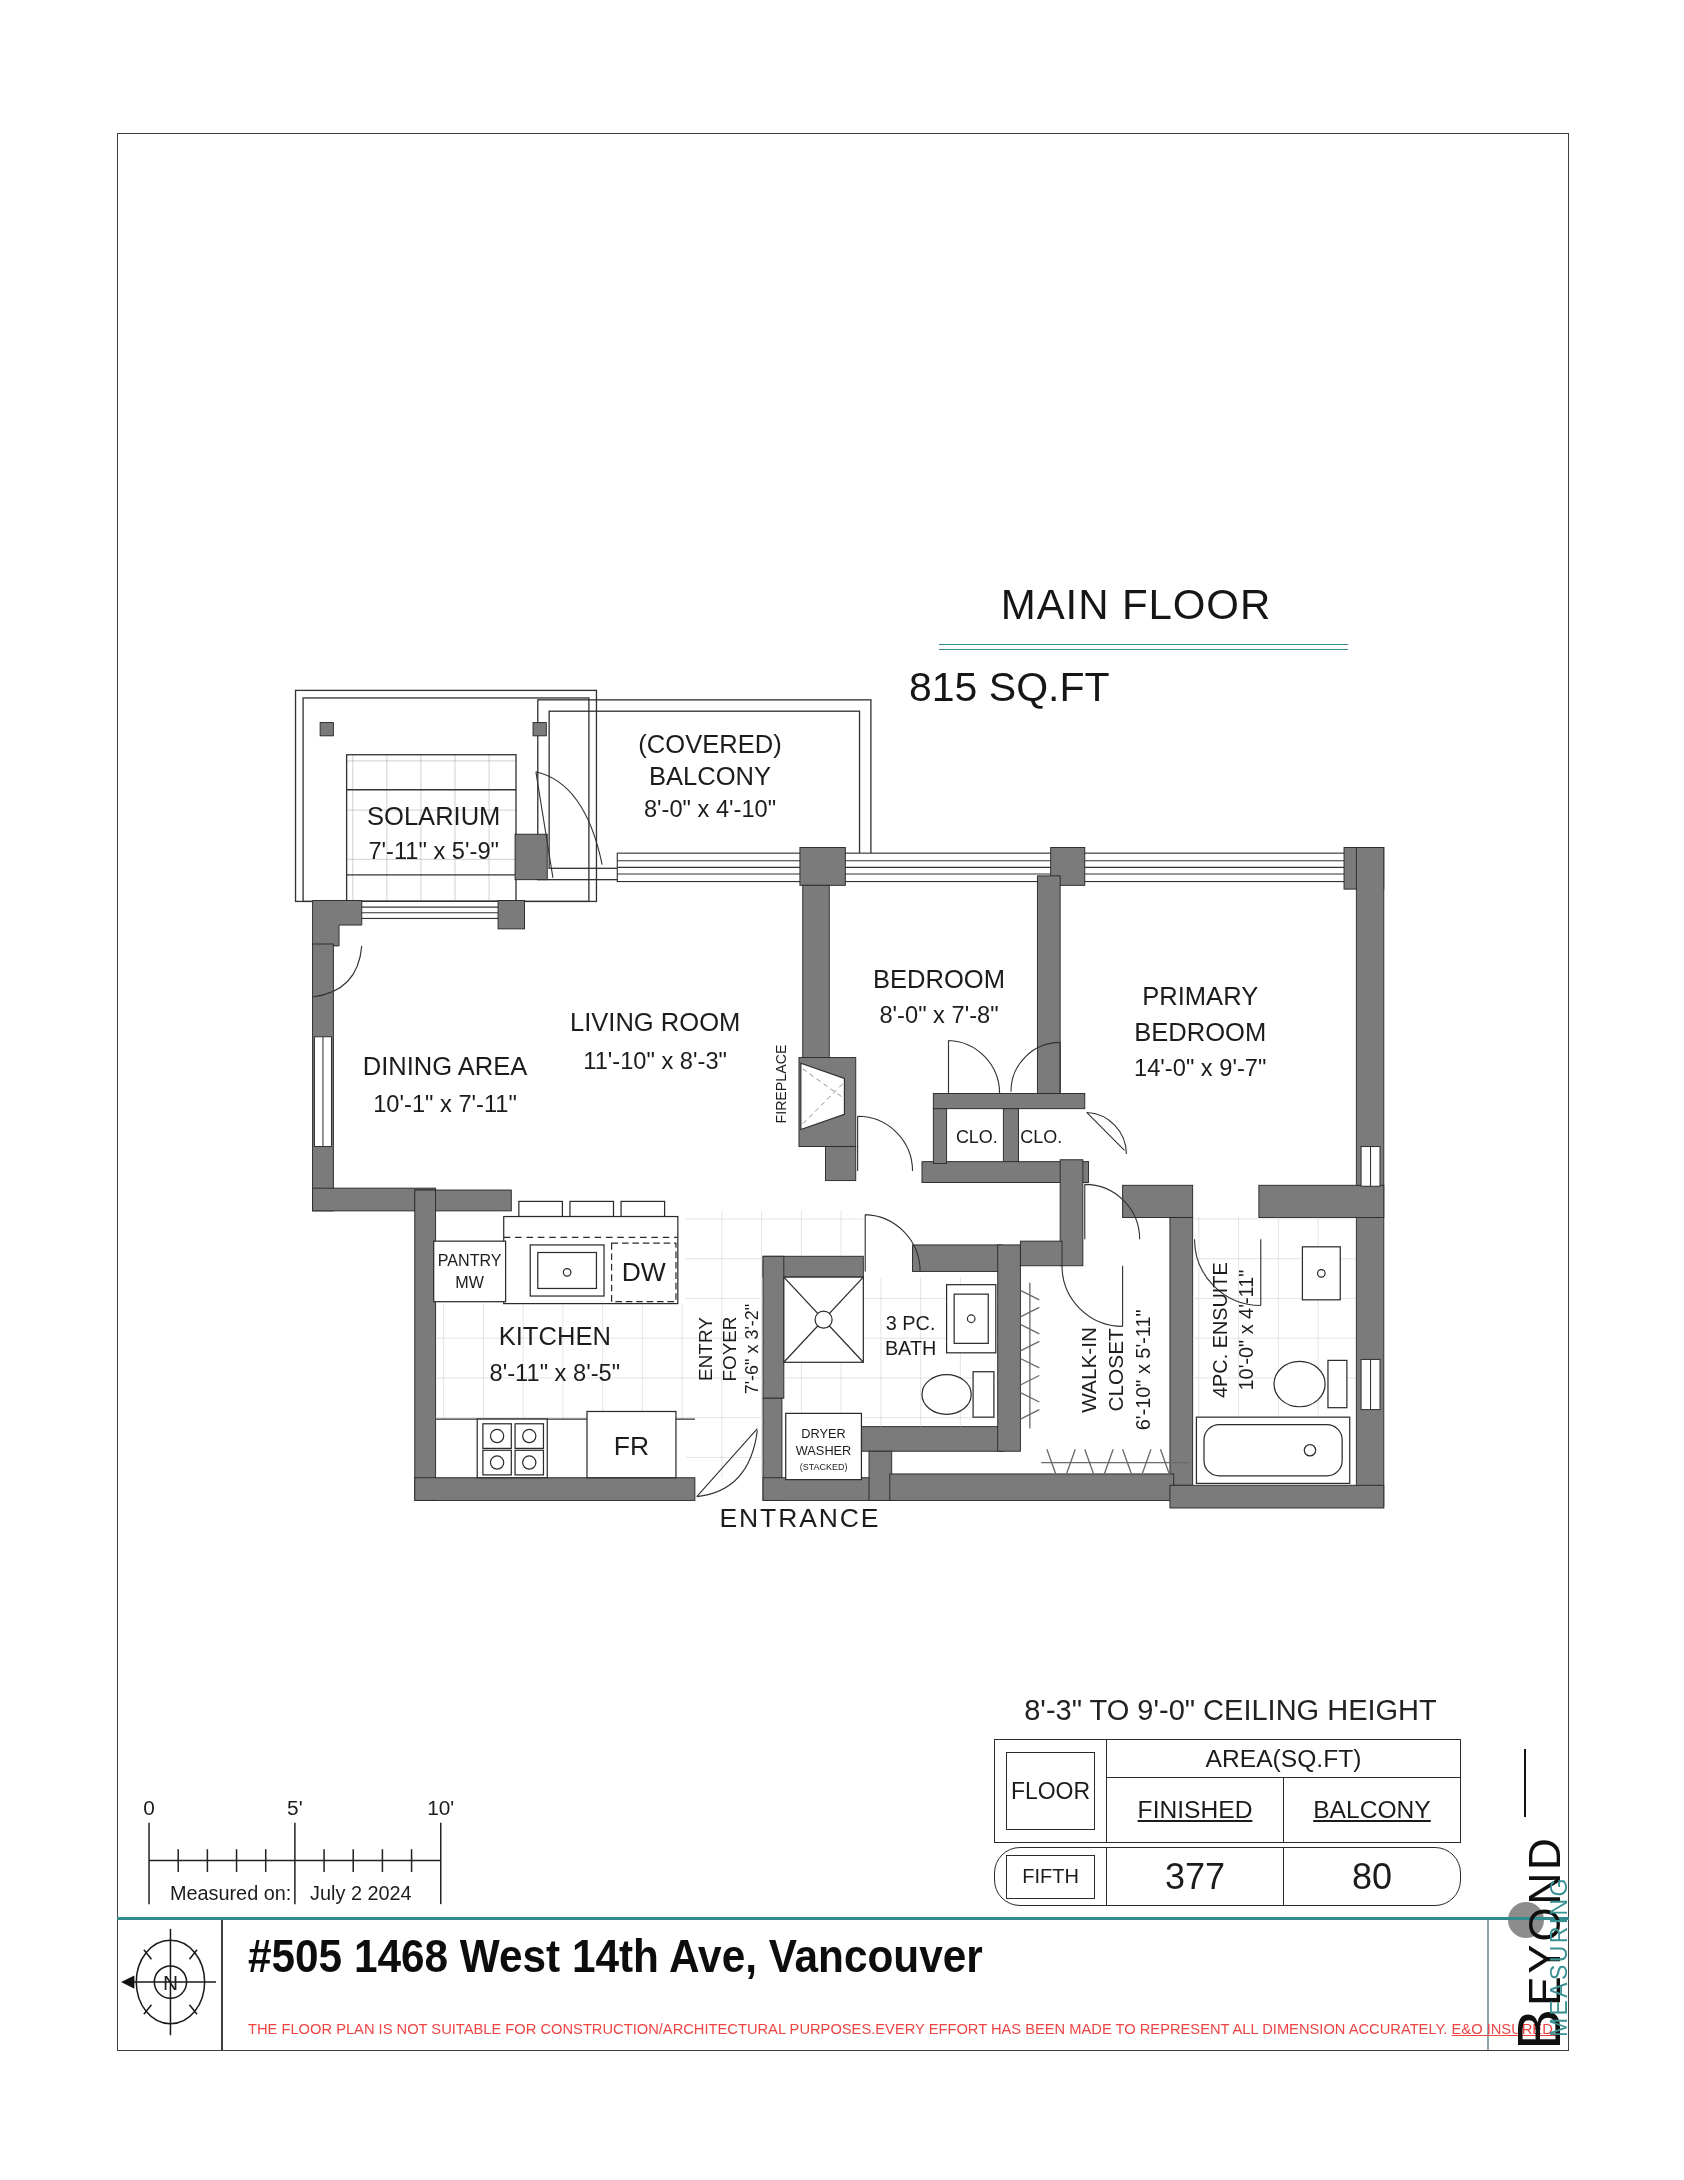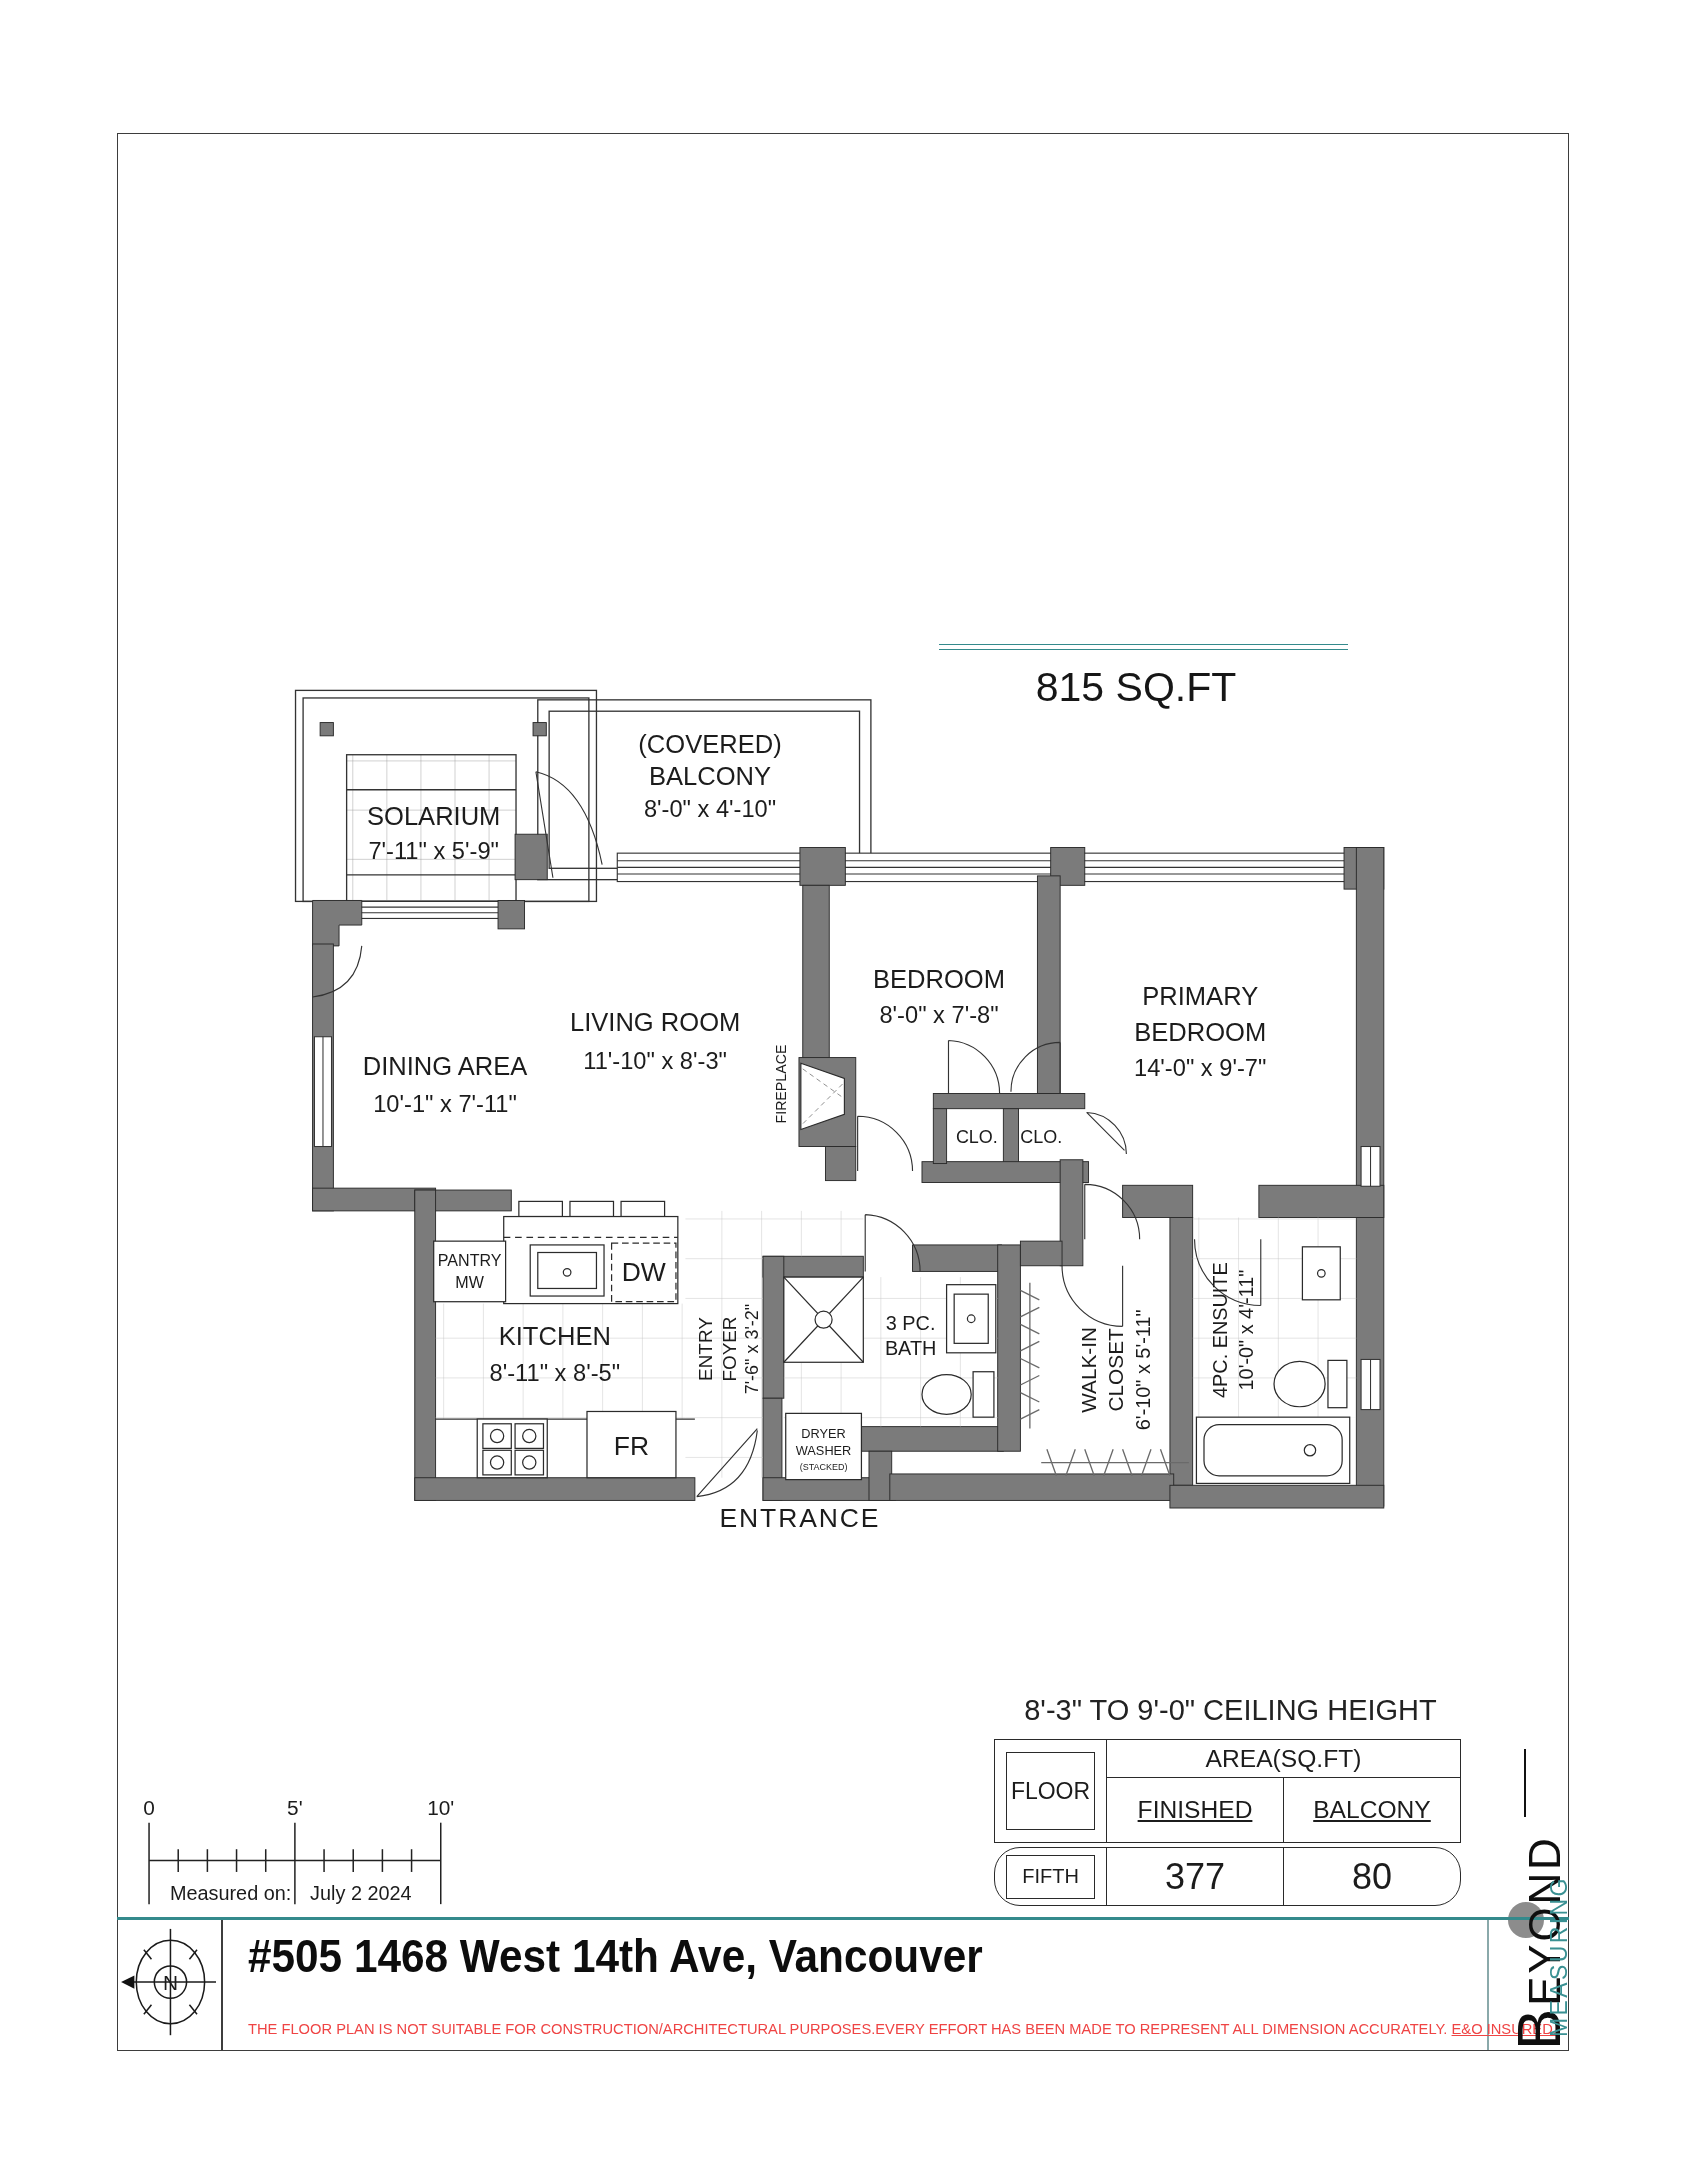--- a/index.html
+++ b/index.html
@@ -3,21 +3,21 @@
 <meta charset="utf-8">
 <style>
   html,body{margin:0;padding:0;background:#ffffff;}
   #page{position:relative;width:1685px;height:2180px;background:#fff;overflow:hidden;
         font-family:"Liberation Sans",sans-serif;color:#1c1c1c;}
   .abs{position:absolute;}
   #page-border{left:117px;top:133px;width:1450px;height:1916px;border:1.9px solid #3d3d3d;}
   
   #plan-title{left:909px;top:581px;width:454px;text-align:center;font-size:42px;letter-spacing:0.9px;color:#161616;}
   #title-rule{left:939px;top:644px;width:409px;height:3.8px;border-top:1.9px solid #348a8c;border-bottom:1.9px solid #348a8c;}
-  #plan-area{left:909px;top:664px;width:454px;text-align:center;font-size:41px;color:#161616;}
+  #plan-area{left:909px;top:664px;width:454px;text-align:left;font-size:41px;color:#161616;}
   
   #ceiling-note{left:975px;top:1694px;width:511px;text-align:center;font-size:29px;color:#222;}
   .tbl{border:1.9px solid #2a2a2a;box-sizing:border-box;background:#fff;}
   #tbl-head{left:994px;top:1739px;width:467px;height:104px;display:flex;}
   #tbl-row{left:994px;top:1847px;width:467px;height:59px;display:flex;border-radius:26px;}
   .floor-cell{width:112px;border-right:1.9px solid #2a2a2a;box-sizing:border-box;display:flex;align-items:center;justify-content:center;}
   .floor-inner{border:1.9px solid #2a2a2a;display:flex;align-items:center;justify-content:center;}
   .head-right{flex:1;display:flex;flex-direction:column;}
   .area-hdr{height:38px;border-bottom:1.9px solid #2a2a2a;box-sizing:border-box;display:flex;align-items:center;justify-content:center;font-size:24.6px;}
   .subcols{flex:1;display:flex;}
@@ -44,20 +44,21 @@
   
   svg text{font-family:"Liberation Sans",sans-serif;fill:#1c1c1c;}
 </style>
 </head>
 <body>
 
 <div id="page">
 
   <div class="abs" id="page-border"></div>
 
+  <div class="abs" id="plan-title">MAIN FLOOR</div>
   <div class="abs" id="title-rule"></div>
   <div class="abs" id="plan-area">815 SQ.FT</div>
 
   <svg class="abs" style="left:284px;top:662px;" width="1117" height="899" viewBox="0 0 1180 950">
     <defs>
       <pattern id="tile" width="42" height="42" patternUnits="userSpaceOnUse">
         <path d="M42 0H0V42" fill="none" stroke="#c6c6c6" stroke-width="1"></path>
       </pattern>
       <pattern id="glass" width="36" height="52" patternUnits="userSpaceOnUse">
         <path d="M36 0H0V52" fill="none" stroke="#9d9d9d" stroke-width="1"></path>

